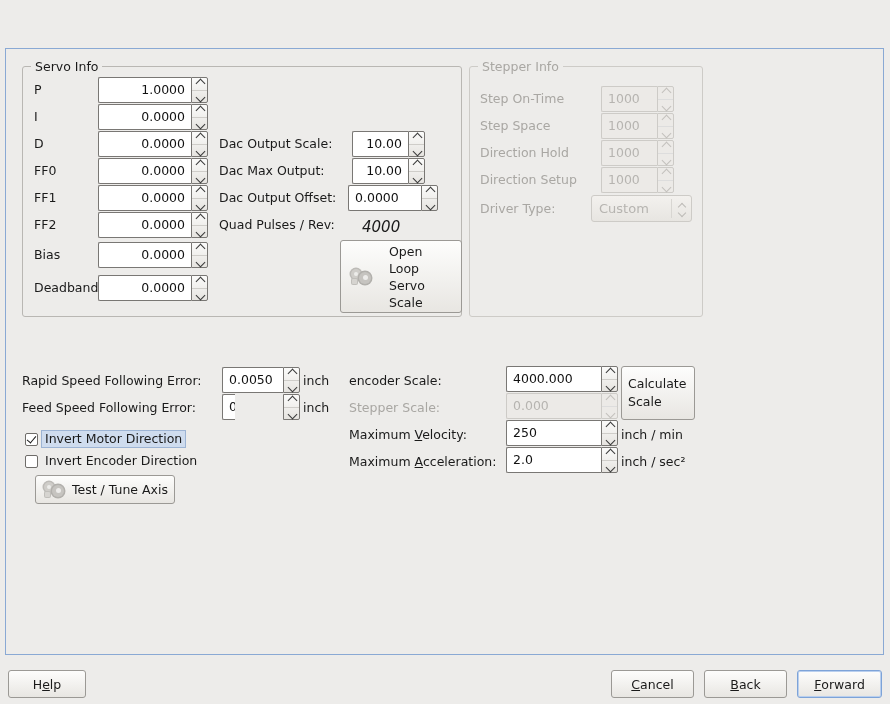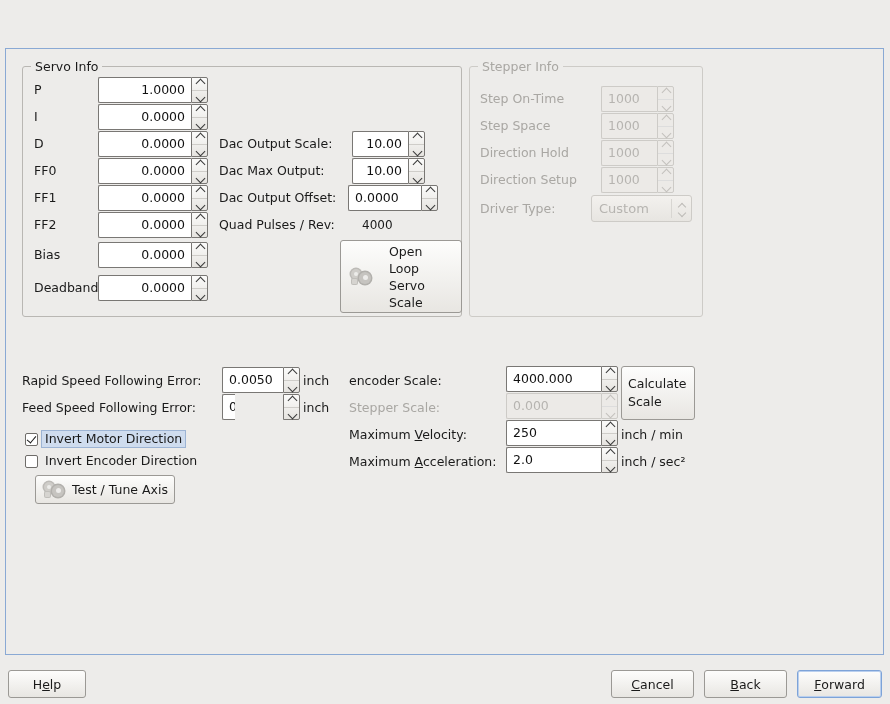--- a/index.html
+++ b/index.html
@@ -155,21 +155,21 @@
     border-left:9px solid #555;
   }
   .expander .tri-wrap:after{
     content:"";position:absolute;left:1px;top:2px;
     width:0;height:0;border-top:4px solid transparent;border-bottom:4px solid transparent;
     border-left:6px solid #edecea;
   }
   .expander .etxt{font-size:12.5px;}
 
   
-  .stat{position:absolute;font-size:12px;white-space:nowrap;}
+  .stat{position:absolute;font-size:15px;white-space:nowrap;font-style:italic;}
 </style>
 </head>
 <body>
 
 <div class="win">
 
 
   <div class="pane">
 
     <div class="group" style="left:16px;top:10px;width:440px;height:258px;">

